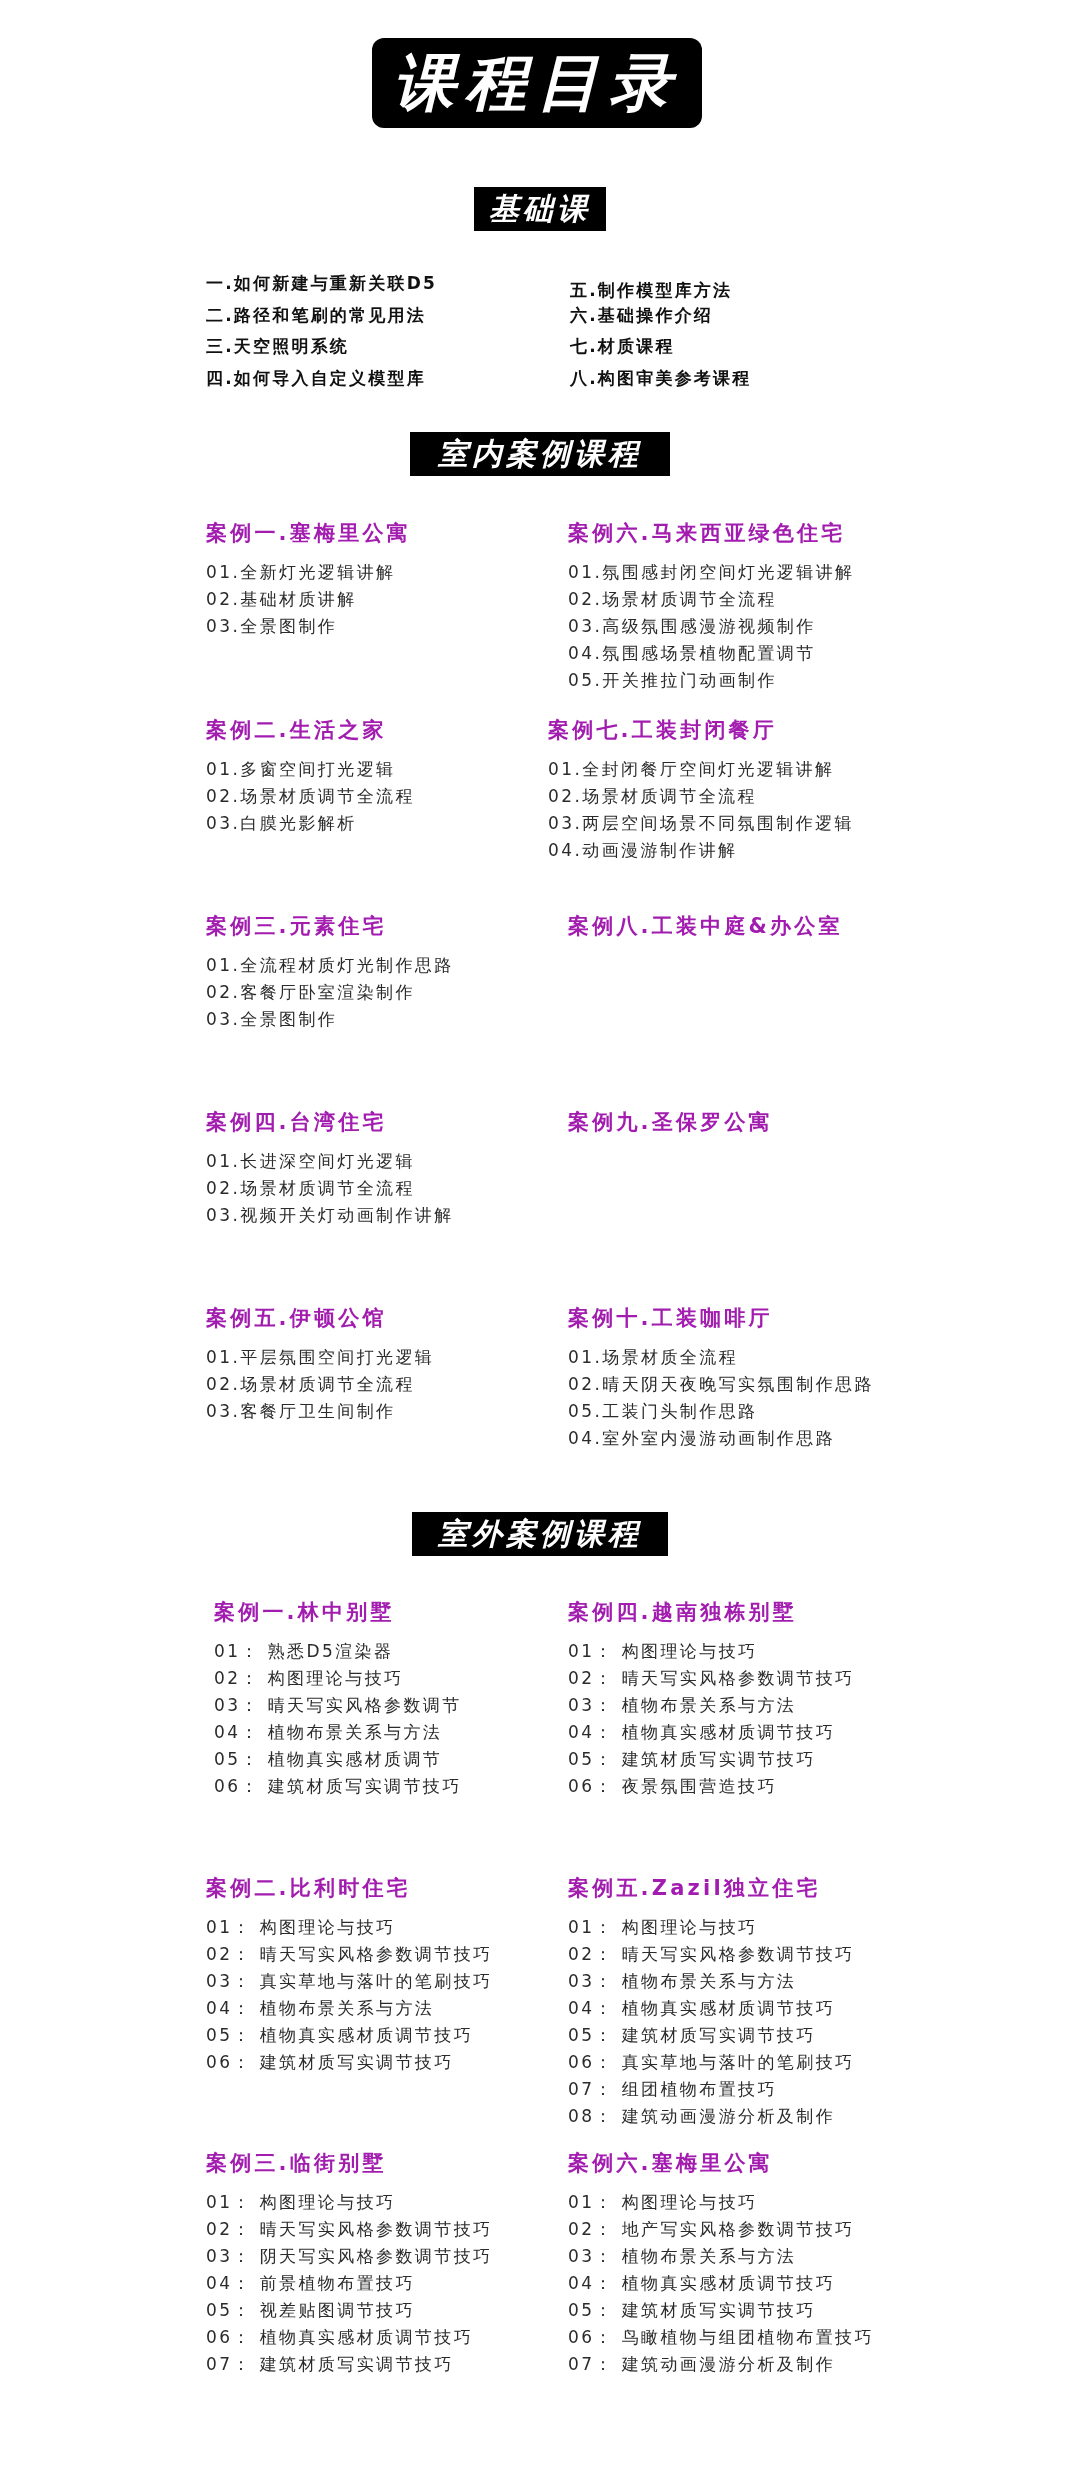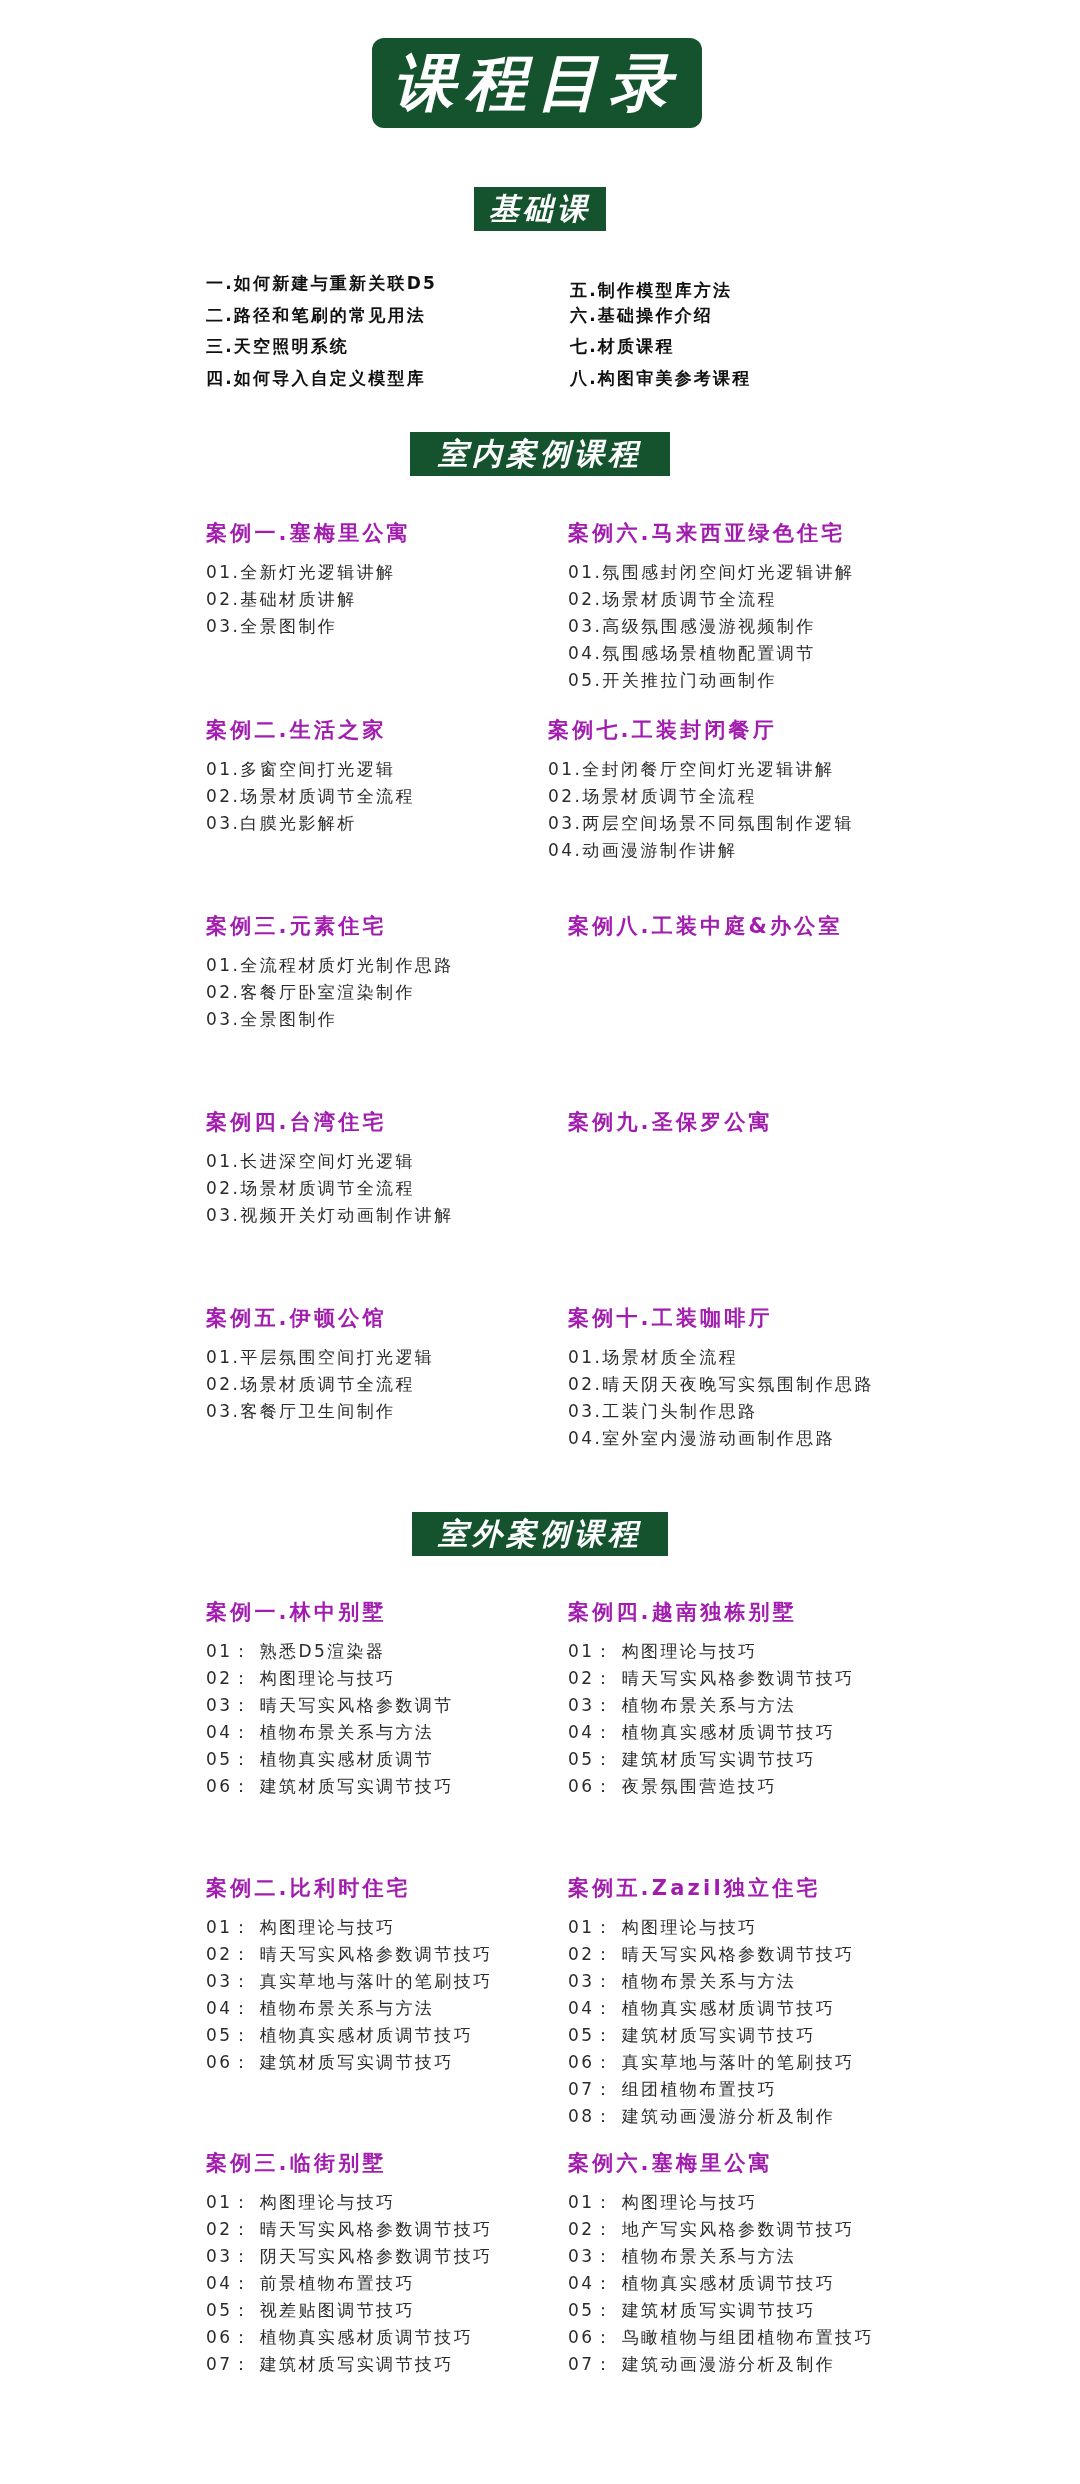--- a/index.html
+++ b/index.html
@@ -1,18 +1,18 @@
 <!DOCTYPE html>
 <html><head>
 <meta charset="utf-8">
 <style>
   html, body { margin: 0; padding: 0; background: #ffffff; }
   body { width: 1080px; height: 2484px; position: relative; overflow: hidden;
          font-family: "DejaVu Sans", "Liberation Sans", sans-serif; color: #1a1a1a; }
-  .pill { position: absolute; background: #14532d; color: #fff; border-radius: 10px;
+  .pill { position: absolute; background: #000000; color: #fff; border-radius: 10px;
           display: flex; align-items: center; justify-content: center; font-weight: bold;
           font-style: italic; }
   .title-pill { left: 372px; top: 38px; width: 330px; height: 90px; border-radius: 12px;
                 font-size: 62px; letter-spacing: 10px; }
   .section-pill { height: 44px; font-size: 30px; letter-spacing: 4px; border-radius: 0; }
   .basic-item { position: absolute; font-size: 17px; font-weight: bold; letter-spacing: 2.2px;
                 color: #111; white-space: nowrap; line-height: 22px; }
   .case { position: absolute; width: 340px; }
   .case-heading { font-size: 21px; font-weight: bold; letter-spacing: 3.2px; color: #a21caf;
                   line-height: 28px; white-space: nowrap; margin: 0; }
@@ -102,30 +102,30 @@
         <li>01.平层氛围空间打光逻辑</li>
         <li>02.场景材质调节全流程</li>
         <li>03.客餐厅卫生间制作</li>
       </ul>
   </div>
     <div class="case" style="left: 568px; top: 1304px;">
     <h3 class="case-heading">案例十.工装咖啡厅</h3>
     <ul class="case-items">
         <li>01.场景材质全流程</li>
         <li>02.晴天阴天夜晚写实氛围制作思路</li>
-        <li>03.工装门头制作思路</li>
+        <li>05.工装门头制作思路</li>
         <li>04.室外室内漫游动画制作思路</li>
       </ul>
   </div>
   </div>
 
 <div class="pill section-pill" style="left:412px; top:1512px; width:256px;">室外案例课程</div>
 
 <div id="exterior-cases">
-    <div class="case" style="left: 206px; top: 1598px;">
+    <div class="case" style="left: 214px; top: 1598px;">
     <h3 class="case-heading">案例一.林中别墅</h3>
     <ul class="case-items">
         <li>01： 熟悉D5渲染器</li>
         <li>02： 构图理论与技巧</li>
         <li>03： 晴天写实风格参数调节</li>
         <li>04： 植物布景关系与方法</li>
         <li>05： 植物真实感材质调节</li>
         <li>06： 建筑材质写实调节技巧</li>
       </ul>
   </div>

